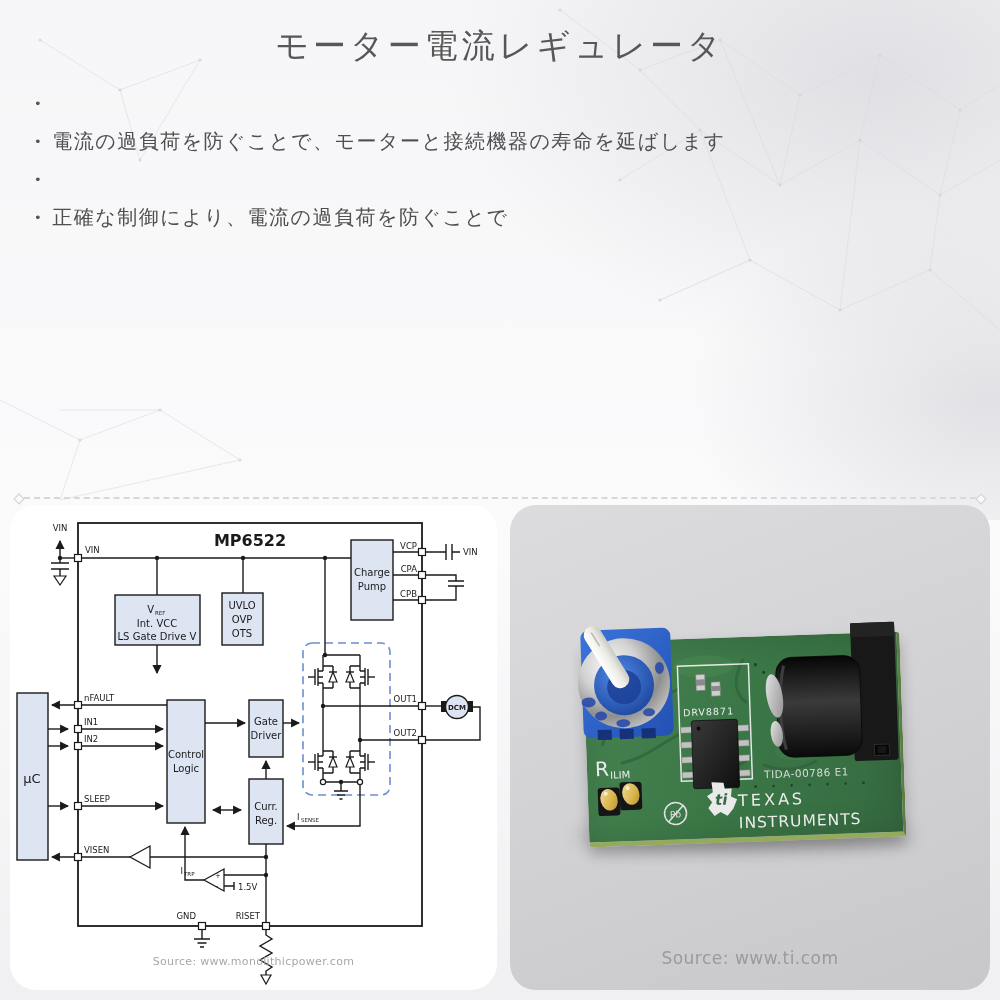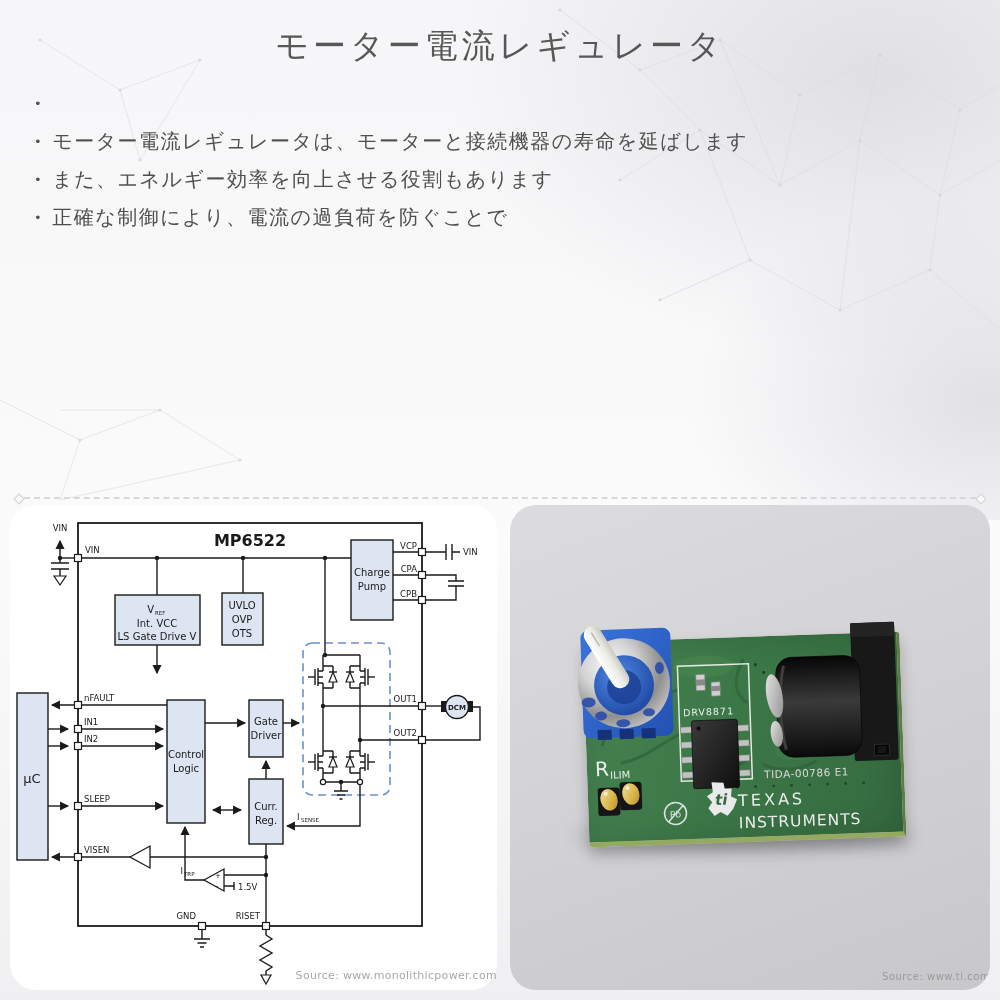--- a/index.html
+++ b/index.html
@@ -33,23 +33,23 @@
   .dsvg { position:absolute; left:0; top:0; }
   .dsvg text { font-family:"DejaVu Sans","Liberation Sans",sans-serif; fill:#1a1a1a; }
   .w { stroke:#1a1a1a; stroke-width:1.4; fill:none; }
   .w2 { stroke:#1a1a1a; stroke-width:1.8; fill:none; }
   .bx { fill:#dde4f2; stroke:#1a1a1a; stroke-width:1.4; }
   .pin { fill:#ffffff; stroke:#1a1a1a; stroke-width:1.2; }
   .dj { fill:#1a1a1a; }
   .lbl { font-size:8.5px; }
   .sub { font-size:5.5px; }
   .bt { font-size:10px; text-anchor:middle; }
-  .cap { position:absolute; bottom:8px; left:0; width:100%; text-align:right; }
+  .cap { position:absolute; bottom:22px; left:0; width:100%; text-align:center; }
   .capL { font-size:11px; color:#a8a8a8; letter-spacing:0.3px; }
-  .capR { font-size:10px; color:#9a9a9a; letter-spacing:0.5px; }
+  .capR { font-size:17px; color:#9a9a9a; letter-spacing:0.5px; }
   .board-shadow {
     position:absolute; left:66px; top:318px; width:336px; height:26px;
     background:rgba(0,0,0,0.20); border-radius:50%; filter:blur(9px);
   }
   .board {
     position:absolute; left:76px; top:132px; width:314px; height:200px;
     transform:rotate(-2deg);
     background:linear-gradient(105deg,#468351 0%,#3c7847 45%,#356a40 100%);
     border-radius:4px;
     border-bottom:5px solid #94aa5d; border-right:3px solid #5d7d43;
@@ -109,25 +109,24 @@
   </svg>
 
   <h1 class="title">モーター電流レギュレータ</h1>
 
   <ul class="bullets">
     <li>
         <span class="bdot">•</span>
       </li>
     <li>
         <span class="bdot">•</span>
-        <span>モーター電流レギュレータは、モーターと接続機器の寿命を延ばします</span>
+        <span>電流の過負荷を防ぐことで、モーターと接続機器の寿命を延ばします</span>
       </li>
     <li>
         <span class="bdot">•</span>
-        <span>また、エネルギー効率を向上させる役割もあります</span>
       </li>
     <li>
         <span class="bdot">•</span>
         <span>正確な制御により、電流の過負荷を防ぐことで</span>
       </li>
   </ul>
 
   <div class="sep">
     <span class="dmd l"></span>
     <span class="dmd r"></span>

